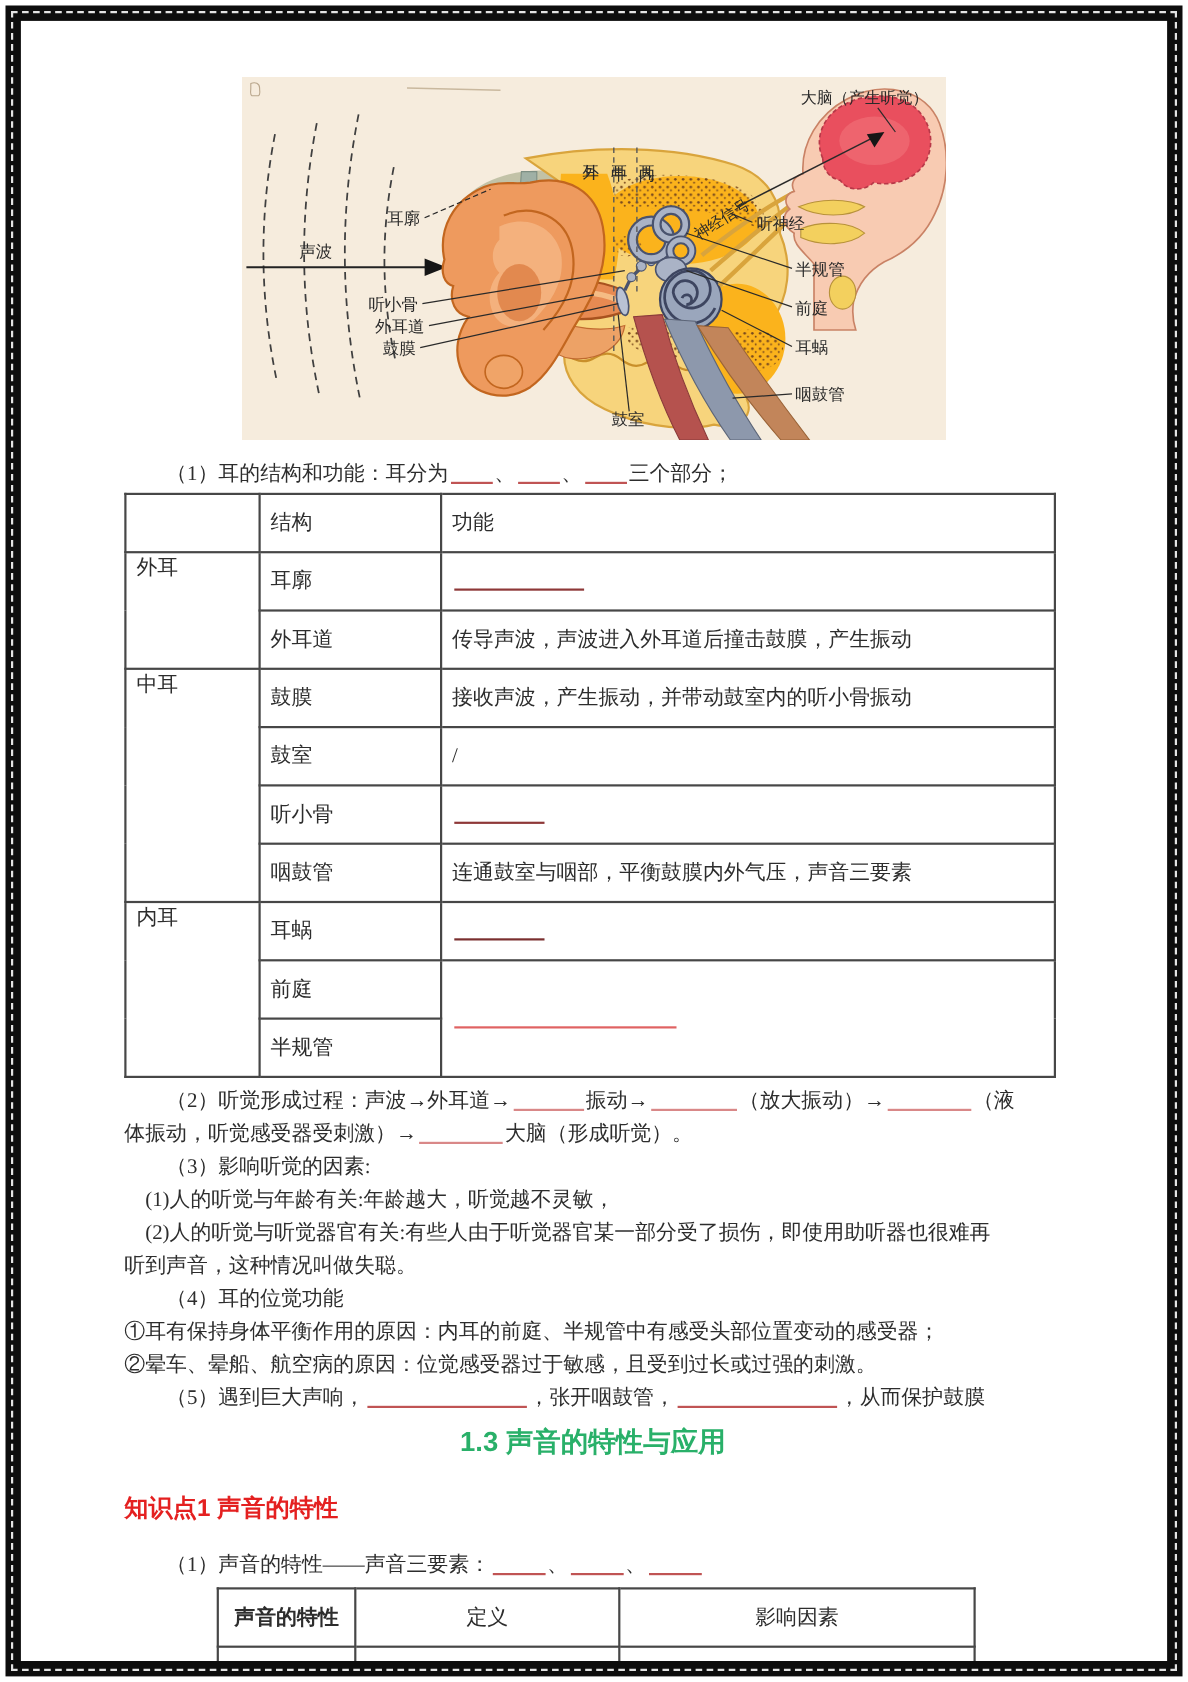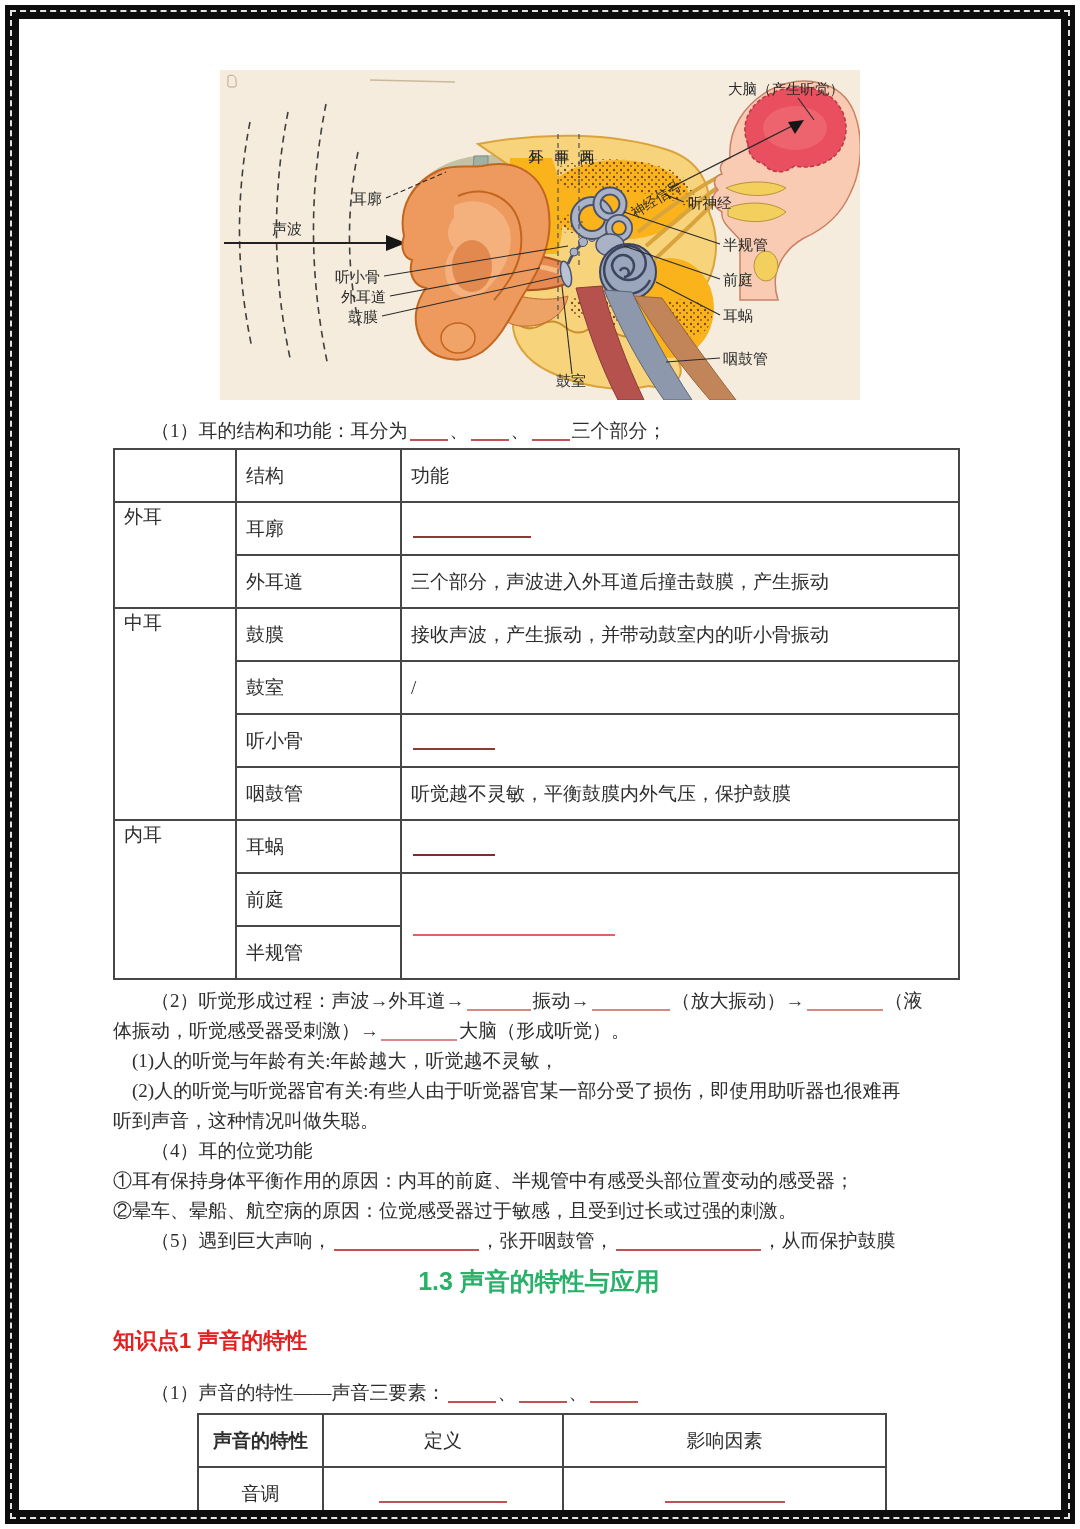--- a/index.html
+++ b/index.html
@@ -205,57 +205,58 @@
           <td>结构</td>
           <td>功能</td>
         </tr>
         <tr>
           <td class="grp" rowspan="2">外耳</td>
           <td>耳廓</td>
           <td><span class="blank w118 c-dark"></span></td>
         </tr>
         <tr>
           <td>外耳道</td>
-          <td>三个部分，声波进入外耳道后撞击鼓膜，产生振动</td>
+          <td>传导声波，声波进入外耳道后撞击鼓膜，产生振动</td>
         </tr>
         <tr>
           <td class="grp" rowspan="4">中耳</td>
           <td>鼓膜</td>
           <td>接收声波，产生振动，并带动鼓室内的听小骨振动</td>
         </tr>
         <tr>
           <td>鼓室</td>
           <td>/</td>
         </tr>
         <tr>
           <td>听小骨</td>
           <td><span class="blank w82 c-dark"></span></td>
         </tr>
         <tr>
           <td>咽鼓管</td>
-          <td>听觉越不灵敏，平衡鼓膜内外气压，保护鼓膜</td>
+          <td>连通鼓室与咽部，平衡鼓膜内外气压，声音三要素</td>
         </tr>
         <tr>
           <td class="grp" rowspan="3">内耳</td>
           <td>耳蜗</td>
           <td><span class="blank w82 c-darkest"></span></td>
         </tr>
         <tr>
           <td>前庭</td>
           <td rowspan="2"><span class="blank w202 c-bright"></span></td>
         </tr>
         <tr>
           <td>半规管</td>
         </tr>
       </tbody>
     </table>
 
     <p class="ind2" style="margin-top:6px;"><span>（2）听觉形成过程：声波→外耳道→</span><span class="blank w64 c-light"></span><span>振动→</span><span class="blank w78 c-light"></span><span>（放大振动）→</span><span class="blank w76 c-light"></span><span>（液</span></p>
     <p><span>体振动，听觉感受器受刺激）→</span><span class="blank w76 c-light"></span><span>大脑（形成听觉）。</span></p>
 
+    <p class="ind2">（3）影响听觉的因素:</p>
     <p class="ind1">(1)人的听觉与年龄有关:年龄越大，听觉越不灵敏，</p>
     <p class="ind1">(2)人的听觉与听觉器官有关:有些人由于听觉器官某一部分受了损伤，即使用助听器也很难再</p>
     <p>听到声音，这种情况叫做失聪。</p>
     <p class="ind2">（4）耳的位觉功能</p>
     <p>①耳有保持身体平衡作用的原因：内耳的前庭、半规管中有感受头部位置变动的感受器；</p>
     <p>②晕车、晕船、航空病的原因：位觉感受器过于敏感，且受到过长或过强的刺激。</p>
 
     <p class="ind2"><span>（5）遇到巨大声响，</span><span class="blank w145 c-mid"></span><span>，张开咽鼓管，</span><span class="blank w145 c-mid"></span><span>，从而保护鼓膜</span></p>
 
     <h2 class="sec-title">1.3 声音的特性与应用</h2>

